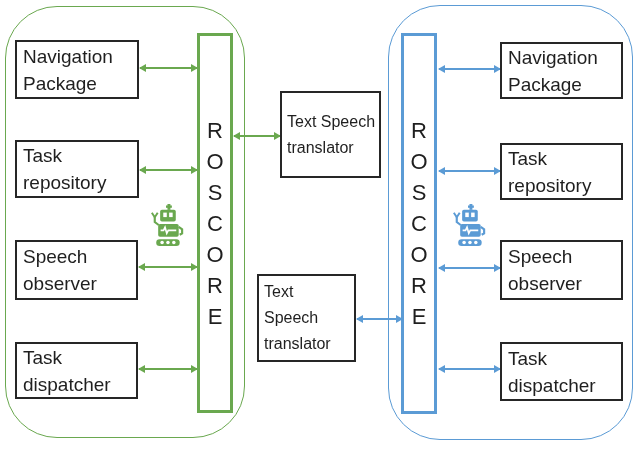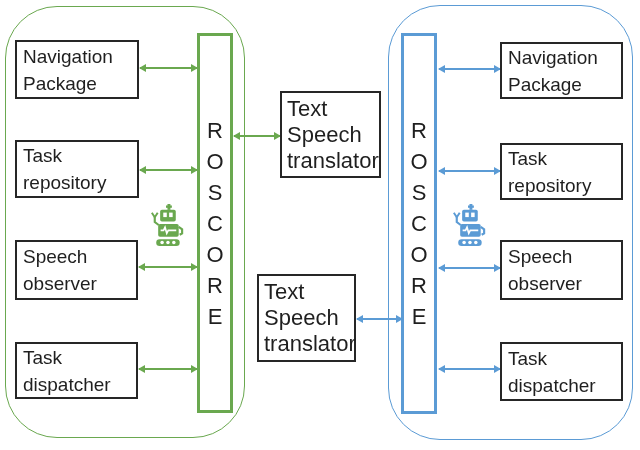--- a/index.html
+++ b/index.html
@@ -49,21 +49,21 @@
   #node-obs-l{left:15px;top:240px;width:123px;height:60px;}
   #node-disp-l{left:15px;top:342px;width:123px;height:57px;}
   #node-nav-r{left:500px;top:42px;width:123px;height:57px;}
   #node-repo-r{left:500px;top:143px;width:123px;height:57px;}
   #node-obs-r{left:500px;top:240px;width:123px;height:60px;}
   #node-disp-r{left:500px;top:342px;width:123px;height:59px;}
 
   
   .translator{
     position:absolute;background:#fff;border:2px solid var(--box_border);z-index:3;
-    font-size:22px;line-height:26px;padding:3px 2px 3px 5px;
+    font-size:16px;line-height:26px;padding:3px 2px 3px 5px;
     display:flex;flex-direction:column;justify-content:center;color:var(--text);
   }
   #translator-top{left:280px;top:91px;width:101px;height:87px;}
   #translator-bottom{left:257px;top:274px;width:99px;height:88px;}
 
   
   .arrow{position:absolute;height:2px;background:currentColor;z-index:2;}
   .arrow.green{color:var(--green);}
   .arrow.blue{color:var(--blue);}
   .arrow::before{

